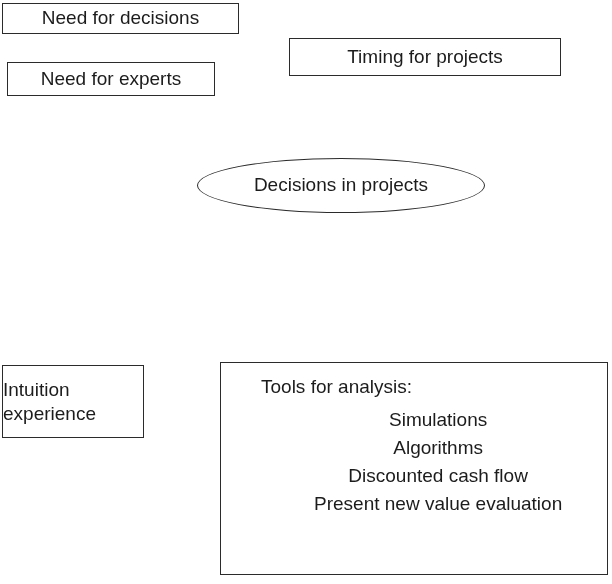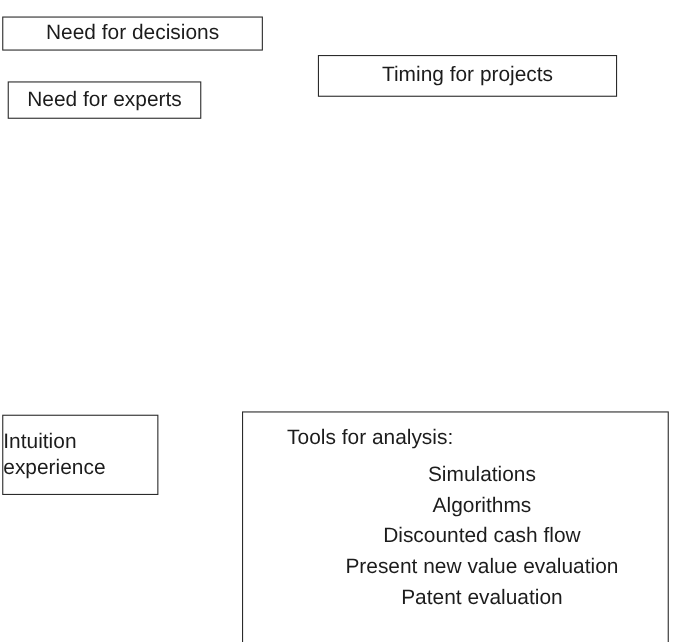--- a/index.html
+++ b/index.html
@@ -20,28 +20,27 @@
   .shape {
     position: absolute;
     box-sizing: border-box;
     border: 1px solid #2b2b2b;
     background: #ffffff;
     display: flex;
     align-items: center;
     justify-content: center;
     text-align: center;
     line-height: 1.2;
-    margin-top: 12px;
   }
   .ellipse {
     border-radius: 50%;
   }
   #box-need-for-decisions { left: 2px;   top: 3px;   width: 237px; height: 31px; }
   #box-timing-for-decisions{ left: 289px; top: 38px;  width: 272px; height: 38px; }
-  #box-need-for-experts   { left: 7px;   top: 62px;  width: 176px; height: 34px; }
+  #box-need-for-experts   { left: 7px;   top: 62px;  width: 208px; height: 34px; }
   #ellipse-decisions-in-projects   { left: 197px; top: 158px; width: 288px; height: 55px; }
   #ellipse-decisions-in-portfolios { left: 196px; top: 238px; width: 290px; height: 55px; }
   #box-intuition-experience {
     left: 2px; top: 365px; width: 142px; height: 73px;
     justify-content: flex-start;
     text-align: left;
     line-height: 24px;
     white-space: pre-line;
   }
   #box-tools {
@@ -69,29 +68,29 @@
 <body>
 
 <div id="canvas">
 
   <div class="shape" id="box-need-for-decisions">Need for decisions</div>
 
   <div class="shape" id="box-timing-for-decisions">Timing for projects</div>
 
   <div class="shape" id="box-need-for-experts">Need for experts</div>
 
+  <div class="shape ellipse" id="ellipse-decisions-in-projects">Decisions in projects</div>
 
 
   <div class="shape" id="box-intuition-experience">Intuition
 experience</div>
 
   <div class="shape" id="box-tools">
     <div id="tools-heading">Tools for analysis:</div>
     <div id="tools-list">
       <div class="tools-list-item">Simulations</div>
       <div class="tools-list-item">Algorithms</div>
       <div class="tools-list-item">Discounted cash flow</div>
       <div class="tools-list-item">Present new value evaluation</div>
-      <div class="tools-list-item">Patent evaluation</div>
     </div>
   </div>
 
 </div>
 
 </body></html>

